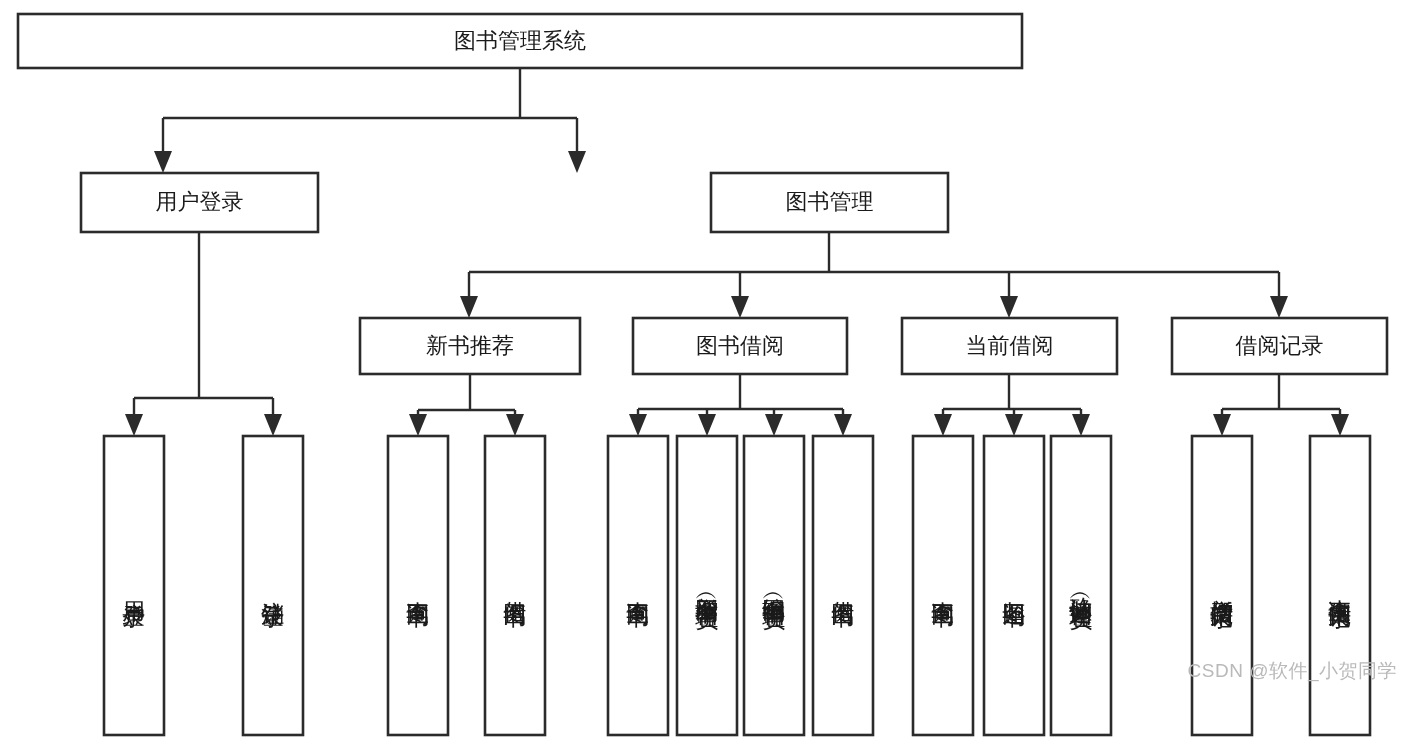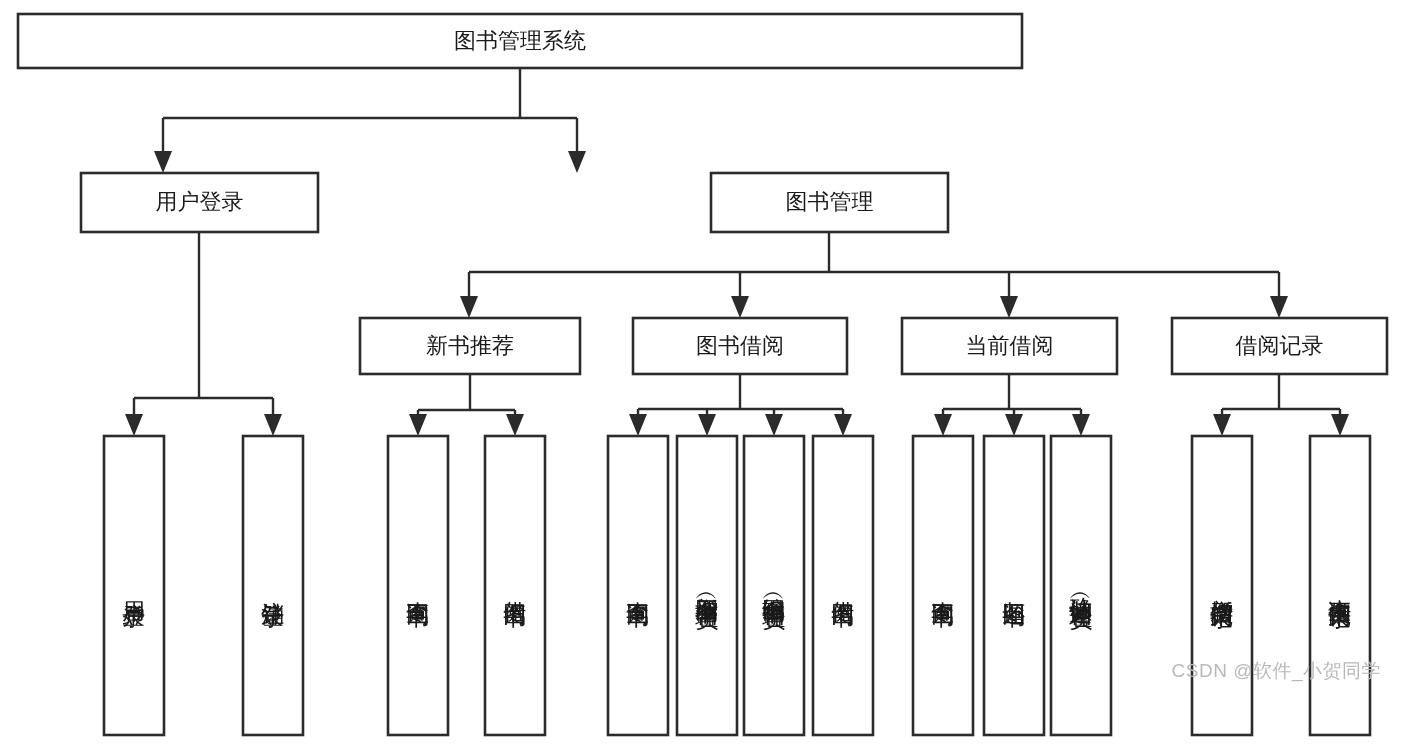--- a/index.html
+++ b/index.html
@@ -58,21 +58,21 @@
     color: #1a1a1a;
     letter-spacing: 1.5px;
     white-space: nowrap;
     display: flex;
     align-items: center;
     justify-content: center;
     pointer-events: none;
   }
   .watermark {
     position: absolute;
-    right: 24px;
+    right: 8px;
     bottom: 4px;
     font-family: "Liberation Sans", "DejaVu Sans", sans-serif;
     font-size: 19px;
     color: #b9b9b9;
     white-space: nowrap;
     letter-spacing: 0.5px;
   }
 </style>
 </head>
 <body>

